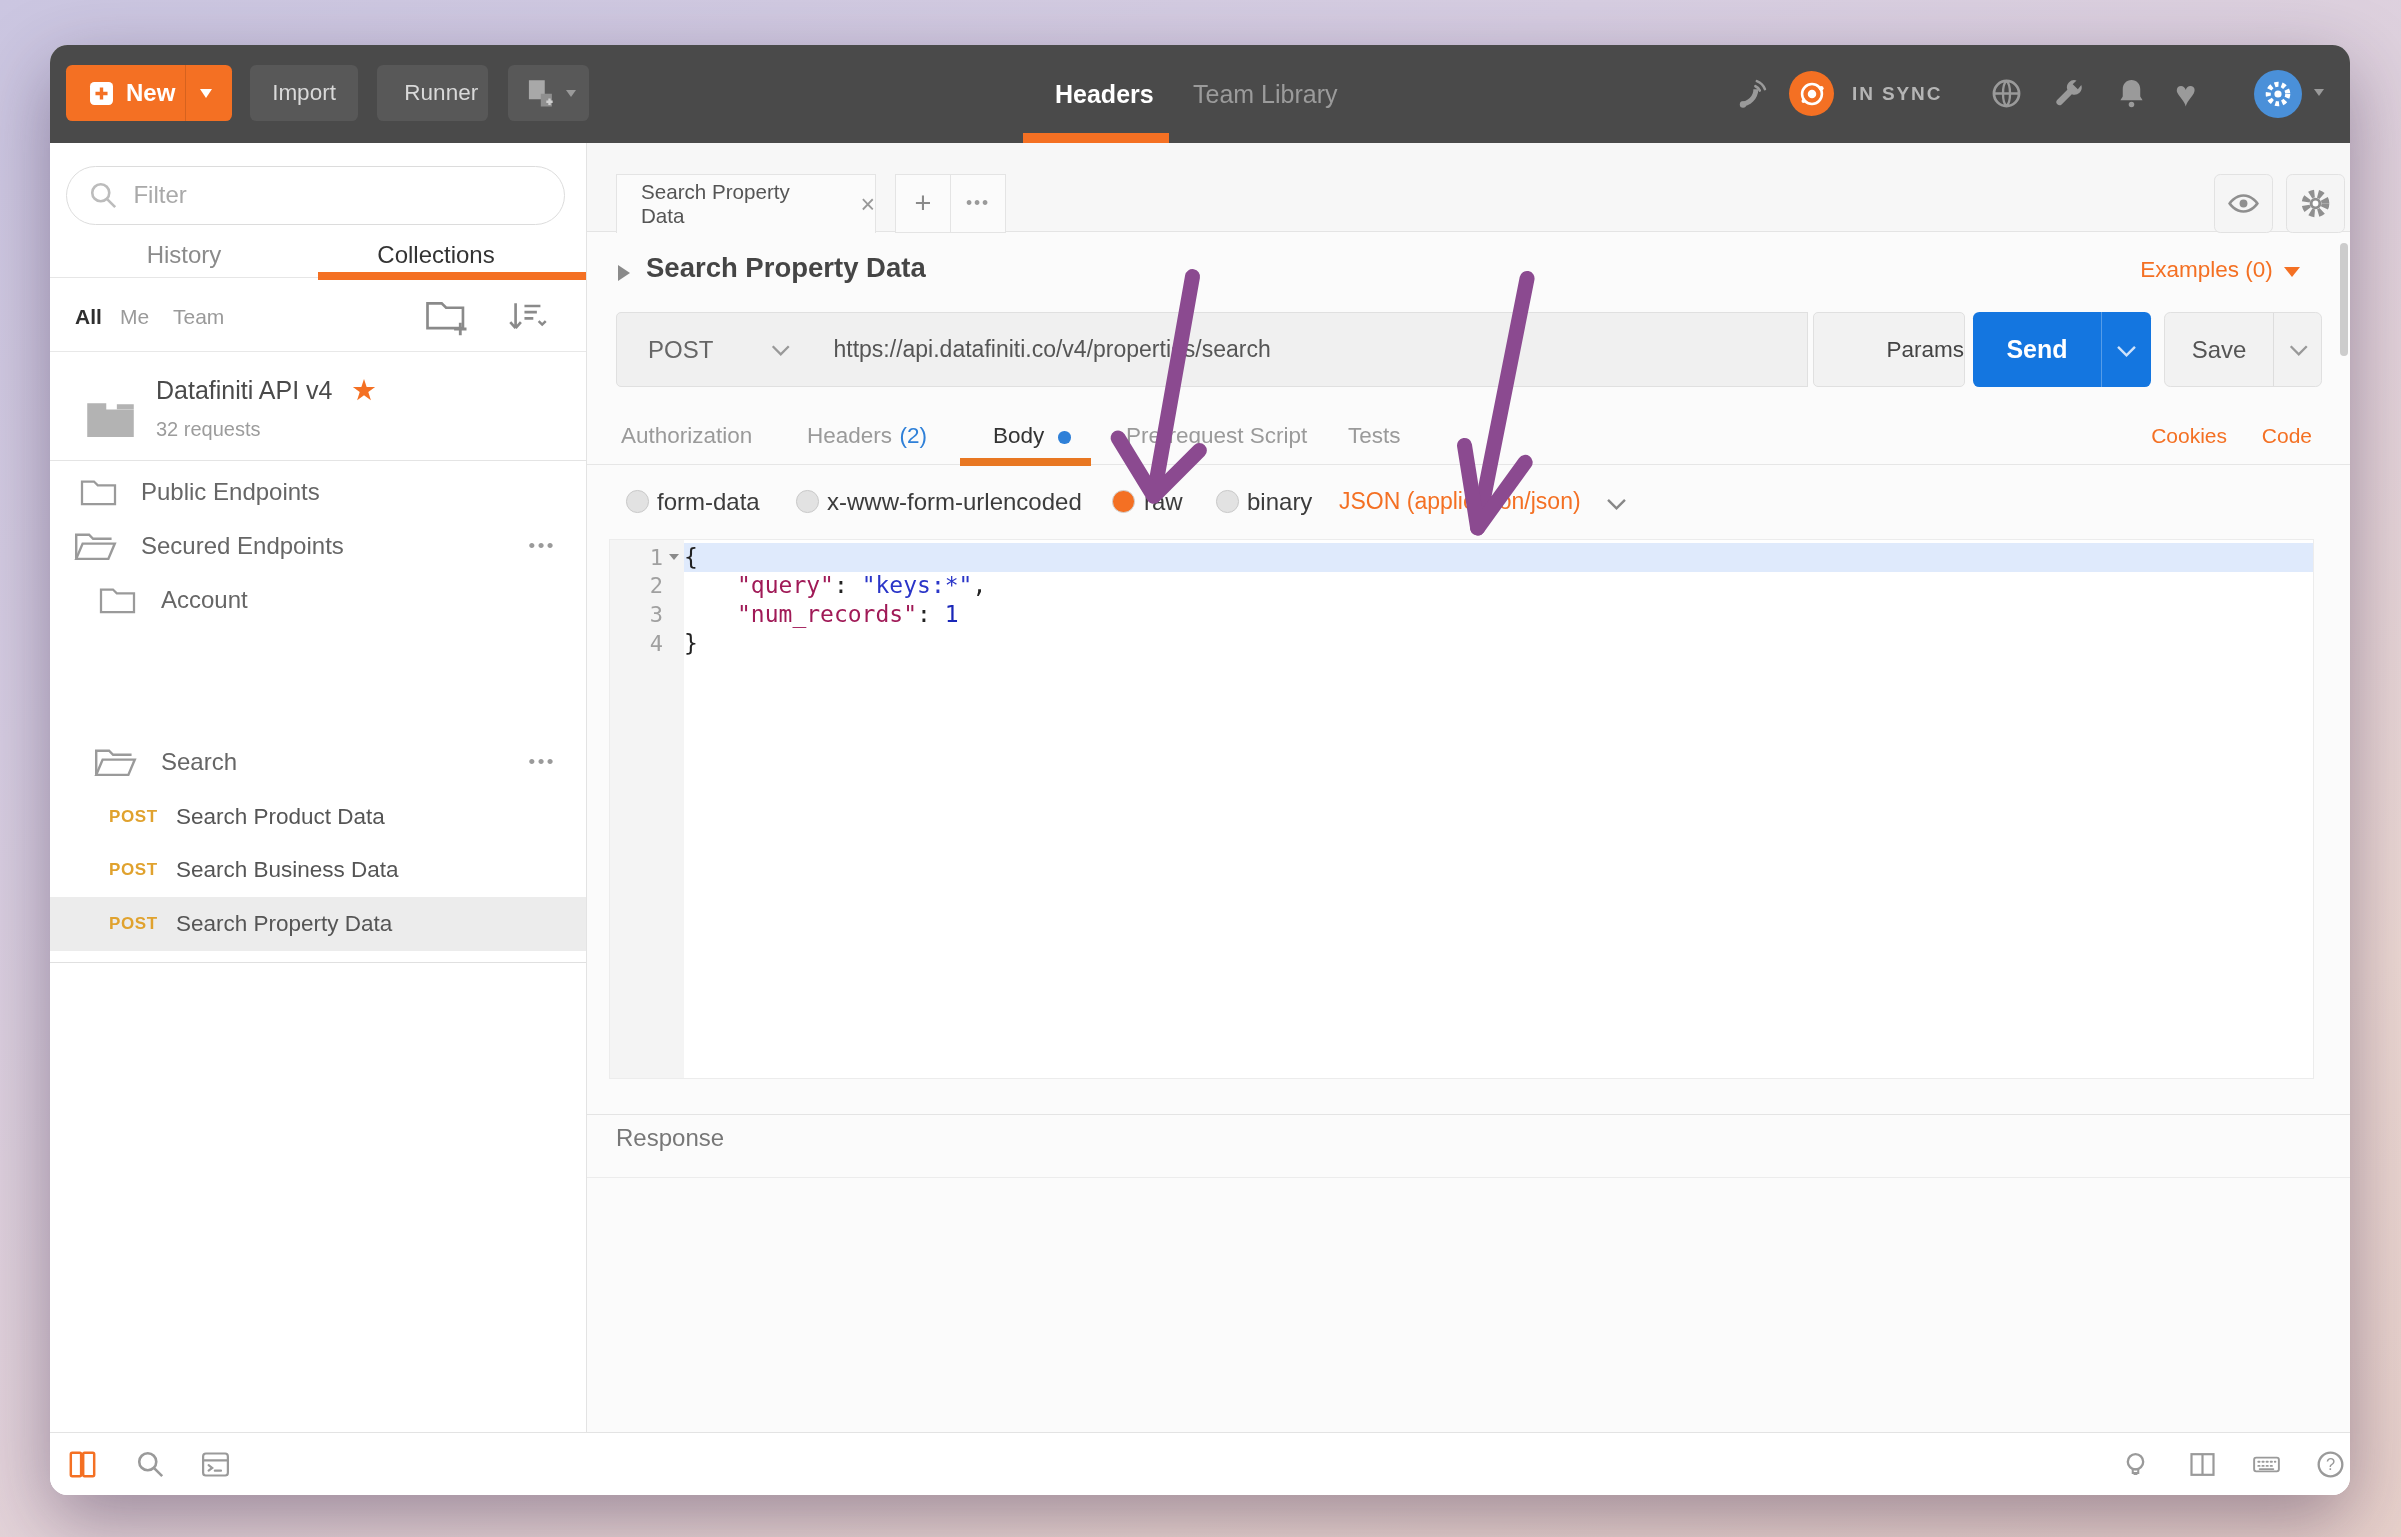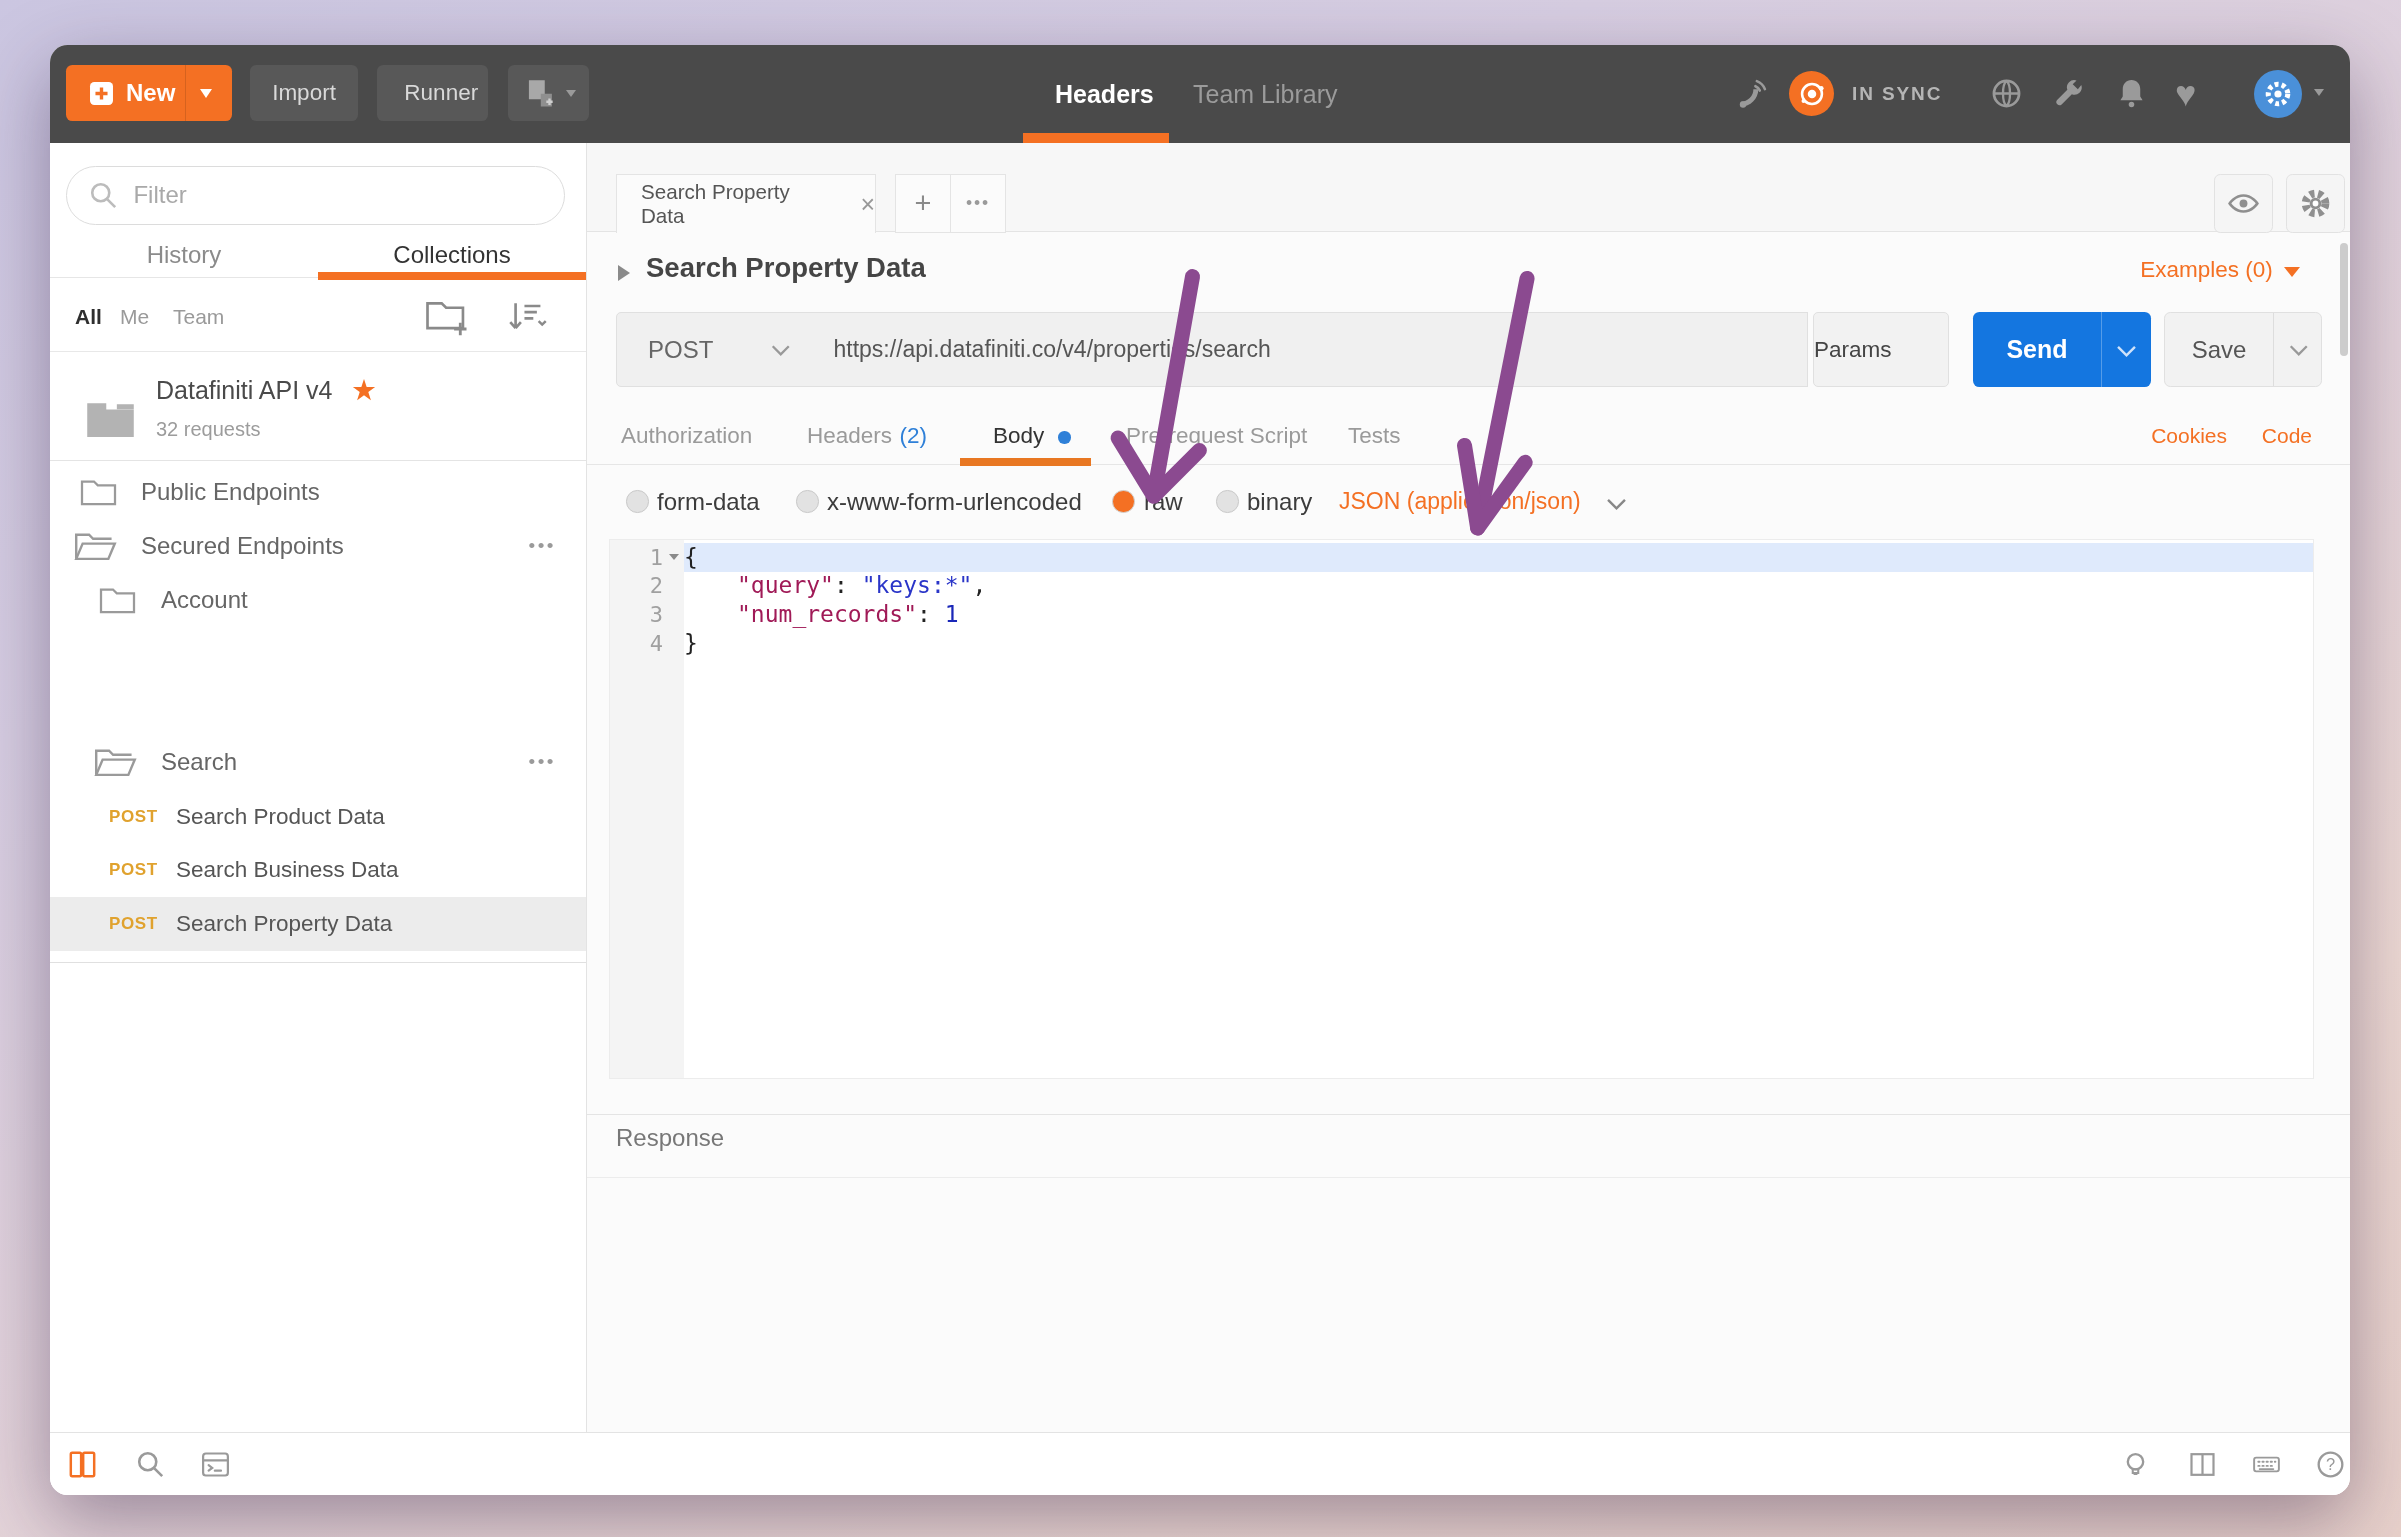--- a/index.html
+++ b/index.html
@@ -38,21 +38,21 @@
   .tb-caret { position:absolute; left:2264px; top:44px; }
   
   .sidebar { position:absolute; left:0; top:98px; width:537px; bottom:63px; background:#fff; border-right:1.3px solid #e3e3e3; }
   .filter-wrap { position:absolute; left:15.6px; top:22.5px; width:499px; height:59px; border:1.9px solid #dcdcdc; border-radius:30px; display:flex; align-items:center; }
   .filter-wrap svg { width:33px; height:33px; margin-left:20px; }
   .filter-input { border:none; outline:none; background:transparent; font-size:24px; color:#555; margin-left:13.8px; width:375px; font-family:"Liberation Sans",sans-serif; }
   .filter-input::placeholder { color:#a9a9a9; }
   .sb-tabs { position:absolute; left:0; top:89px; width:100%; height:46px; border-bottom:1.3px solid #e6e6e6; }
   .sb-tab { position:absolute; top:0; width:268px; height:46px; display:flex; align-items:center; justify-content:center; font-size:24px; cursor:pointer; }
   .sb-tab.hist { left:0; color:#8b8b8b; }
-  .sb-tab.coll { left:268px; color:#333; }
+  .sb-tab.coll { left:252px; color:#333; }
   .coll-underline { position:absolute; left:268px; top:40px; width:268px; height:7.5px; background:#f47023; }
   .scope-row { position:absolute; left:0; top:145px; width:100%; height:58px; }
   .scope { position:absolute; top:0; height:58px; display:flex; align-items:center; font-size:21px; cursor:pointer; }
   .scope.all { left:25px; color:#2e2e2e; font-weight:bold; }
   .scope.me { left:70px; color:#9a9a9a; }
   .scope.team { left:123px; color:#9a9a9a; }
   .scope-ic { position:absolute; top:10px; width:48px; height:39px; cursor:pointer; }
   .sb-div1 { position:absolute; left:0; top:208px; width:100%; height:1.3px; background:#e8e8e8; }
   .coll-head { position:absolute; left:0; top:209px; width:100%; height:108px; cursor:pointer; }
   .coll-head .cicon { position:absolute; left:33px; top:41px; width:55px; height:50px; }
@@ -89,21 +89,21 @@
   .disc-tri { position:absolute; left:31px; top:33px; width:0; height:0; border-top:8.8px solid transparent; border-bottom:8.8px solid transparent; border-left:12.5px solid #8a8a8a; }
   .req-title { position:absolute; left:59px; top:20px; font-size:27.5px; font-weight:600; color:#454545; }
   .examples { position:absolute; right:50px; top:25px; display:flex; align-items:center; cursor:pointer; }
   .examples .t { font-size:22.5px; color:#f47023; }
   .tri-or { width:0; height:0; border-left:8.1px solid transparent; border-right:8.1px solid transparent; border-top:10.6px solid #f47023; margin-left:11.3px; margin-top:3.8px; }
   .url-row { position:absolute; left:0; top:169px; width:100%; height:75px; }
   .method-sel { position:absolute; left:29px; top:0; width:196px; height:75px; background:#f0f0f0; border:1.3px solid #e0e0e0; border-radius:5px 0 0 5px; display:flex; align-items:center; cursor:pointer; }
   .method-sel .t { margin-left:31px; font-size:24px; color:#666; }
   .method-sel .chev { position:absolute; right:16.3px; width:27.5px; height:27.5px; color:#999; }
   .url-input { position:absolute; left:224px; top:0; width:997px; height:75px; background:#f0f0f0; border:1.3px solid #e0e0e0; border-left:none; font-size:23px; color:#555; padding-left:22.5px; outline:none; font-family:"Liberation Sans",sans-serif; }
-  .params-btn { position:absolute; left:1226px; top:0; width:136px; height:75px; background:#f2f2f2; border:1.3px solid #e0e0e0; border-radius:5px; display:flex; align-items:center; justify-content:flex-start; font-size:22.5px; color:#444; cursor:pointer; }
+  .params-btn { position:absolute; left:1226px; top:0; width:152px; height:75px; background:#f2f2f2; border:1.3px solid #e0e0e0; border-radius:5px; display:flex; align-items:center; justify-content:flex-end; font-size:22.5px; color:#444; cursor:pointer; }
   .send-btn { position:absolute; left:1386px; top:0; width:178px; height:75px; background:#1476e0; border-radius:6.3px; cursor:pointer; }
   .send-btn .t { position:absolute; left:0; top:0; width:128px; height:75px; display:flex; align-items:center; justify-content:center; color:#fff; font-size:25px; font-weight:bold; }
   .send-btn .dv { position:absolute; left:128px; top:0; width:1.3px; height:75px; background:rgba(255,255,255,.28); }
   .send-btn .chev { position:absolute; right:10px; top:24px; width:29px; height:29px; color:#cfe2fa; }
   .save-btn { position:absolute; left:1577px; top:0; width:158px; height:75px; background:#f2f2f2; border:1.3px solid #e0e0e0; border-radius:6.3px; cursor:pointer; }
   .save-btn .t { position:absolute; left:0; top:0; width:108px; height:73px; display:flex; align-items:center; justify-content:center; font-size:24px; color:#555; }
   .save-btn .dv { position:absolute; left:108px; top:0; width:1.3px; height:73px; background:#ddd; }
   .save-btn .chev { position:absolute; right:8.8px; top:22.5px; width:27.5px; height:27.5px; color:#999; }
   .rtabs { position:absolute; left:0; top:264px; width:100%; height:58px; border-bottom:1.3px solid #e6e6e6; }
   .rtab { position:absolute; top:0; height:58px; display:flex; align-items:center; font-size:22.5px; color:#9a9a9a; cursor:pointer;text-align:right; }

